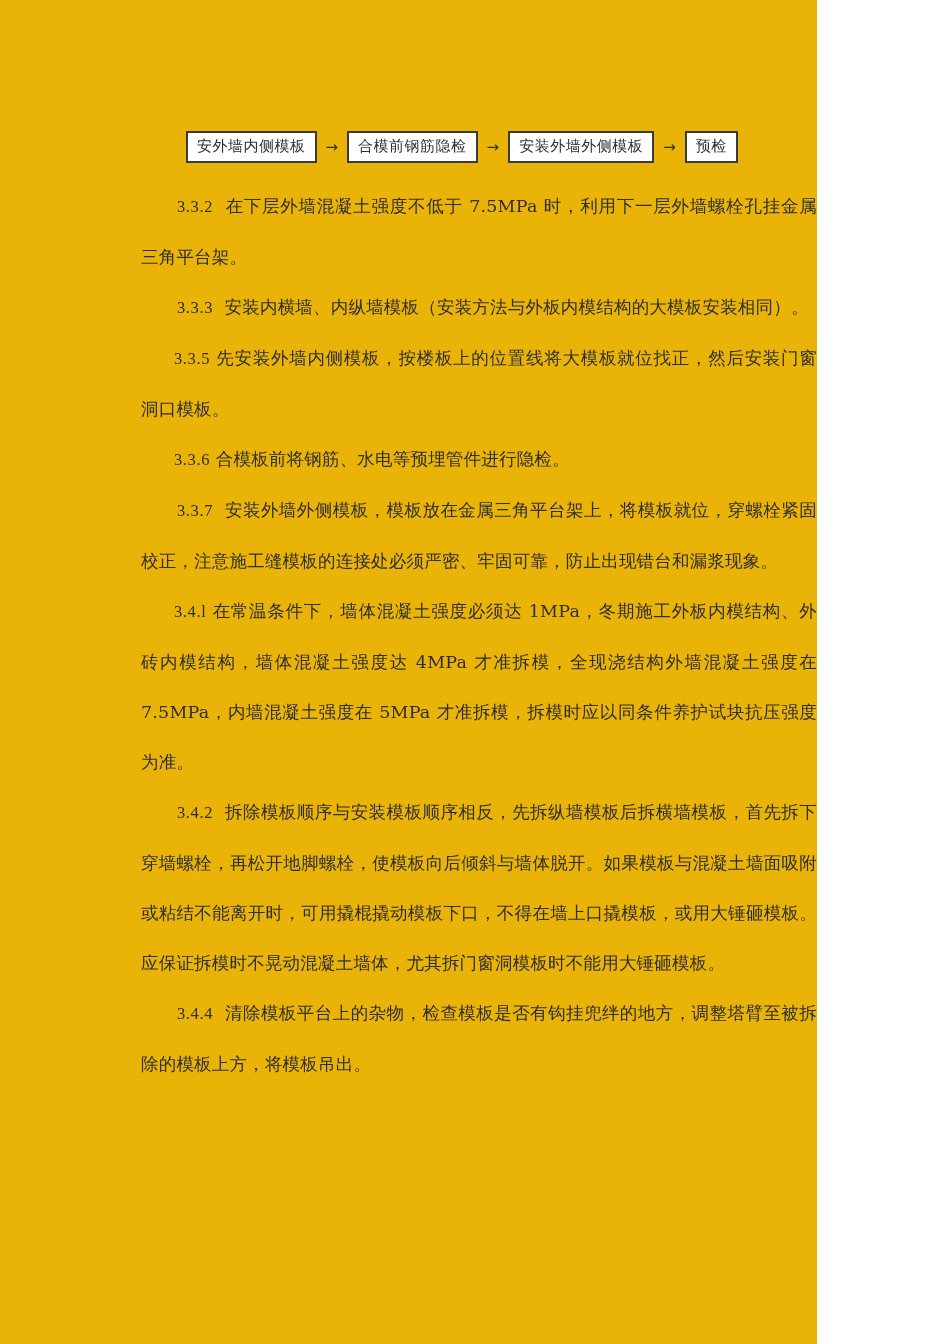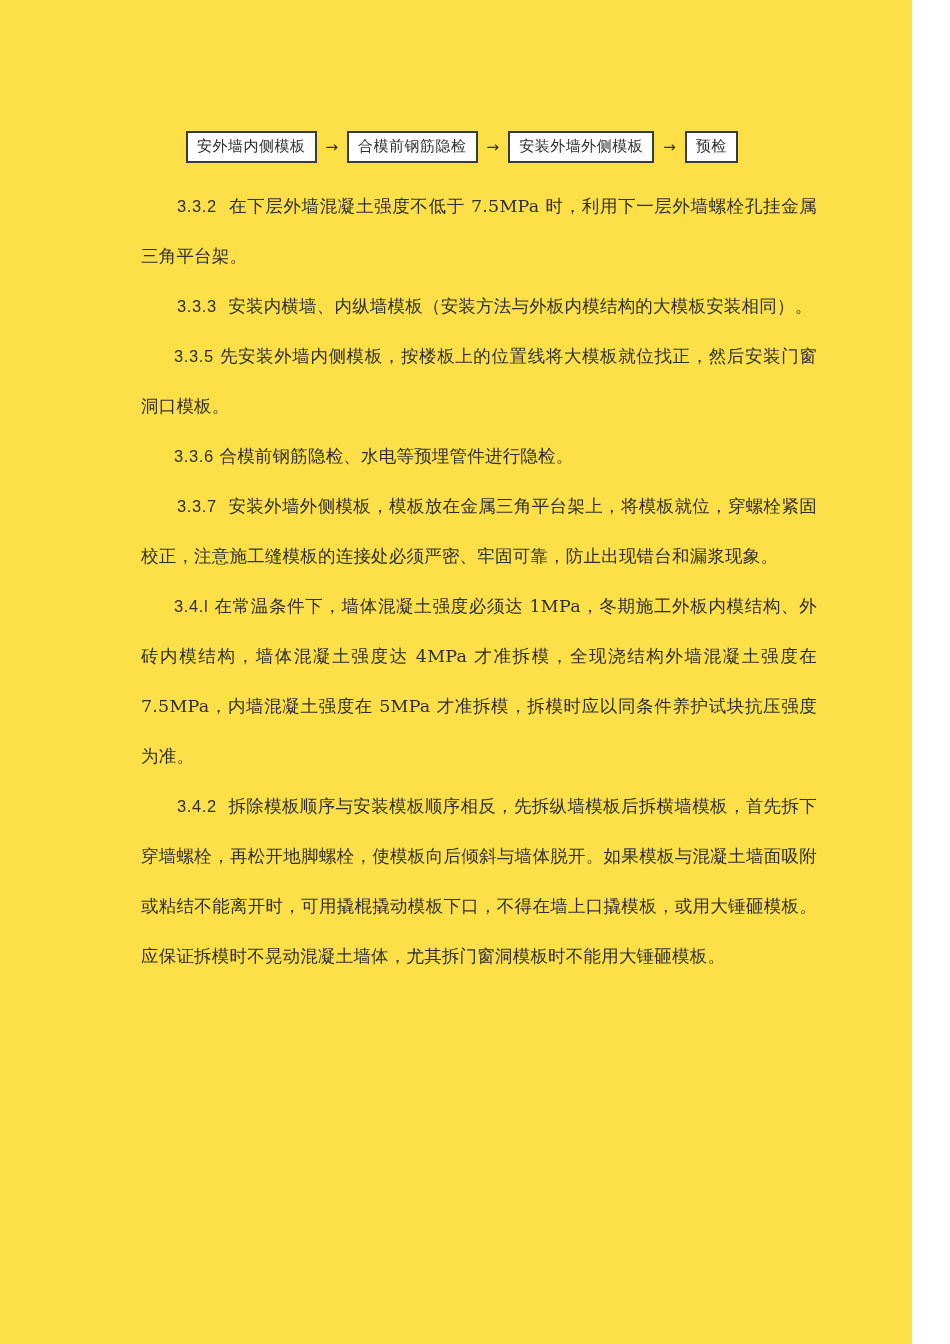--- a/index.html
+++ b/index.html
@@ -14,23 +14,24 @@
     font-family: "DejaVu Serif", "Liberation Serif", serif;
     color: #2b2b2b;
     position: relative;
     overflow: hidden;
   }
 
   .page {
     position: absolute;
     top: 0;
     left: 0;
-    width: 912px;
+    width: 786px;
     height: 1344px;
-    background: #fde047;
+    background: #eab308;
+    padding-left: 31px;
   }
 
   
   .flowchart {
     position: absolute;
     left: 186px;
     top: 131px;
     display: flex;
     align-items: center;
     gap: 0;
@@ -70,21 +71,21 @@
     color: #2f2f2f;
     letter-spacing: 0.2px;
   }
   .para.indent {
     text-indent: 36px;
   }
   .para.indent-small {
     text-indent: 33px;
   }
   .num {
-    font-family: Liberation Sans, sans-serif;
+    font-family: Liberation Serif, serif;
     font-size: 16.5px;
     letter-spacing: 0.6px;
   }
 </style>
 </head>
 <body>
 
 <div class="page">
 
   <div class="flowchart">
@@ -99,25 +100,26 @@
 
   <div class="content">
 
     <p class="para indent"><span class="num">3.3.2</span>&nbsp;&nbsp;<span>在下层外墙混凝土强度不低于 7.5MPa 时，利用下一层外墙螺栓孔挂金属三角平台架。</span></p>
 
     <p class="para indent"><span class="num">3.3.3</span>&nbsp;&nbsp;<span>安装内横墙、内纵墙模板（安装方法与外板内模结构的大模板安装相同）。</span></p>
 
 
     <p class="para indent-small"><span class="num">3.3.5</span>&nbsp;<span>先安装外墙内侧模板，按楼板上的位置线将大模板就位找正，然后安装门窗洞口模板。</span></p>
 
-    <p class="para indent-small"><span class="num">3.3.6</span>&nbsp;<span>合模前钢筋隐检、水电等预埋管件进行隐检。</span></p>
+    <p class="para indent-small"><span class="num">3.3.6</span>&nbsp;<span>合模板前将钢筋、水电等预埋管件进行隐检。</span></p>
 
     <p class="para indent"><span class="num">3.3.7</span>&nbsp;&nbsp;<span>安装外墙外侧模板，模板放在金属三角平台架上，将模板就位，穿螺栓紧固校正，注意施工缝模板的连接处必须严密、牢固可靠，防止出现错台和漏浆现象。</span></p>
 
 
     <p class="para indent-small"><span class="num">3.4.l</span>&nbsp;<span>在常温条件下，墙体混凝土强度必须达 1MPa，冬期施工外板内模结构、外砖内模结构，墙体混凝土强度达 4MPa 才准拆模，全现浇结构外墙混凝土强度在 7.5MPa，内墙混凝土强度在 5MPa 才准拆模，拆模时应以同条件养护试块抗压强度为准。</span></p>
 
     <p class="para indent"><span class="num">3.4.2</span>&nbsp;&nbsp;<span>拆除模板顺序与安装模板顺序相反，先拆纵墙模板后拆横墙模板，首先拆下穿墙螺栓，再松开地脚螺栓，使模板向后倾斜与墙体脱开。如果模板与混凝土墙面吸附或粘结不能离开时，可用撬棍撬动模板下口，不得在墙上口撬模板，或用大锤砸模板。应保证拆模时不晃动混凝土墙体，尤其拆门窗洞模板时不能用大锤砸模板。</span></p>
 
 
+    <p class="para indent"><span class="num">3.4.4</span>&nbsp;&nbsp;<span>清除模板平台上的杂物，检查模板是否有钩挂兜绊的地方，调整塔臂至被拆除的模板上方，将模板吊出。</span></p>
 
   </div>
 </div>
 
 </body></html>

